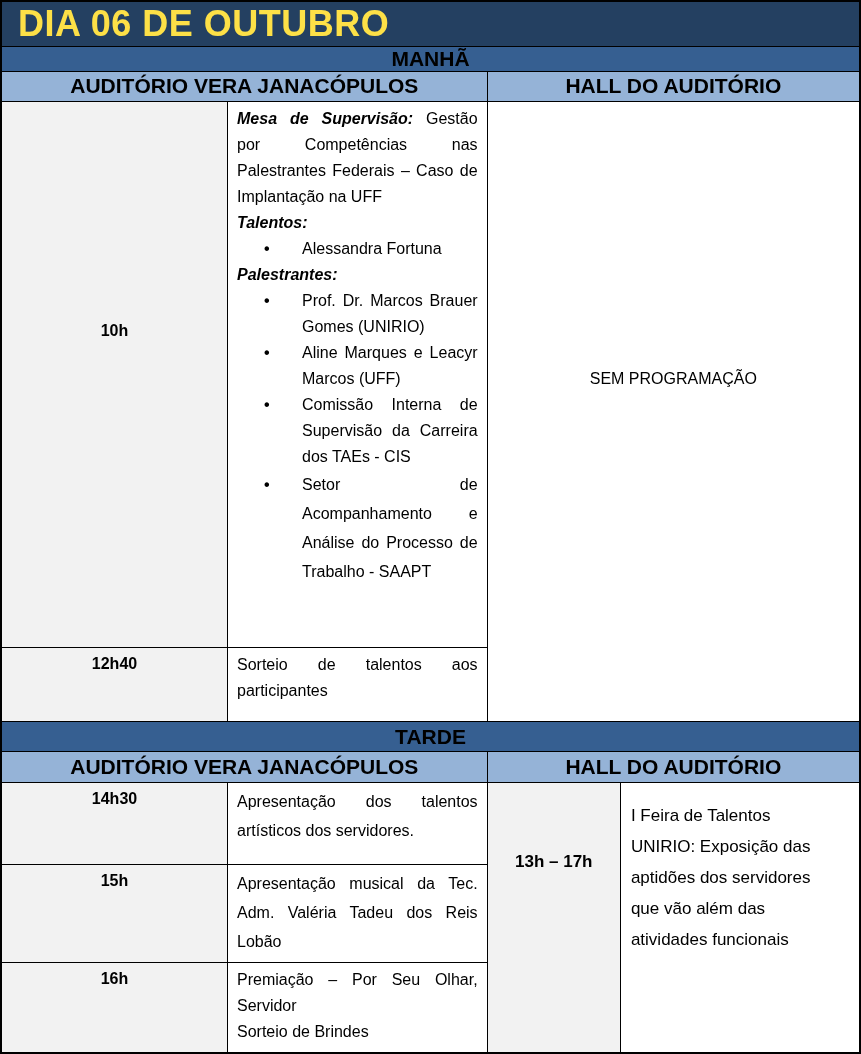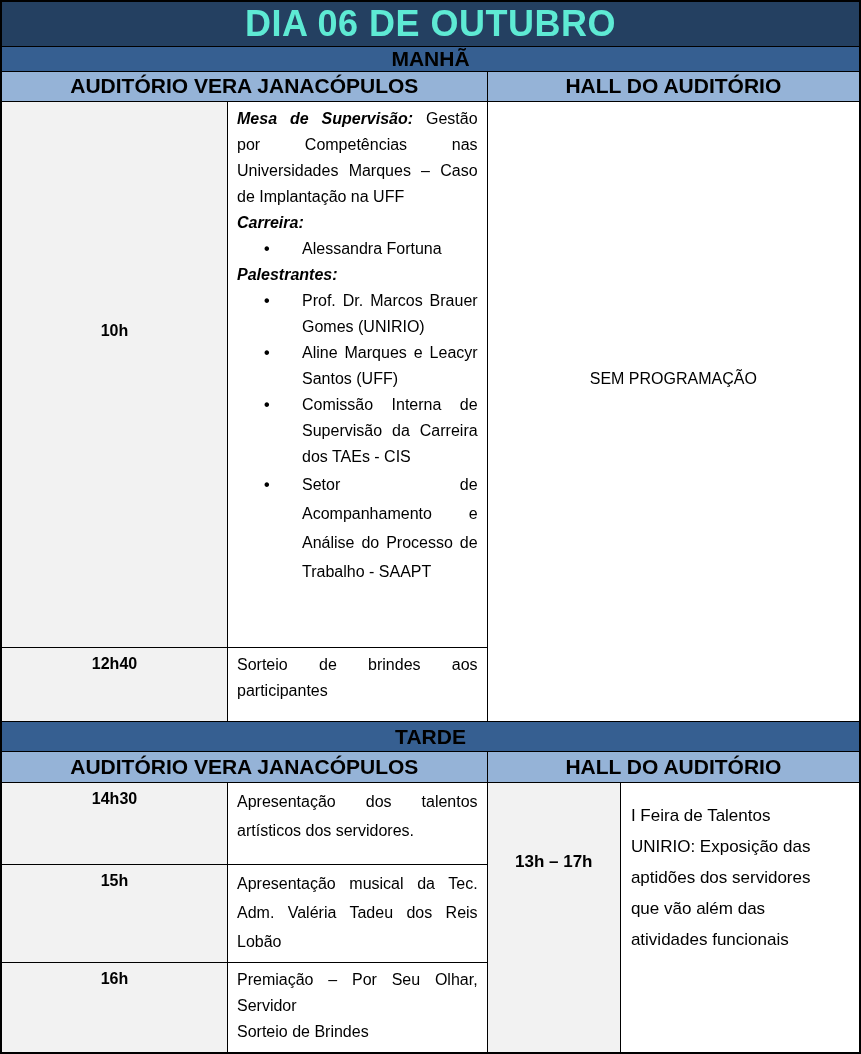--- a/index.html
+++ b/index.html
@@ -16,26 +16,26 @@
     table-layout: fixed;
     border: 2px solid #000000;
   }
   td, th {
     border: 1px solid #000000;
     overflow: hidden;
   }
   
   .title-row td {
     background: #244061;
-    color: #5eead4;
-    text-align: center;
+    color: #fde047;
     vertical-align: middle;
     font-size: 36px;
     font-weight: bold;
     letter-spacing: 0.5px;
+    padding-left: 16px;
   }
   .band-row td {
     background: #365F91;
     color: #000000;
     text-align: center;
     vertical-align: middle;
     font-size: 21px;
     font-weight: bold;
   }
   .colhead-row th {
@@ -124,35 +124,35 @@
   </tr>
 
   <tr class="colhead-row" style="height:30px">
     <th colspan="2">AUDITÓRIO VERA JANACÓPULOS</th>
     <th colspan="2">HALL DO AUDITÓRIO</th>
   </tr>
 
   <tr style="height:543px">
     <td class="time-cell time-mid">10h</td>
     <td class="content-cell">
-      <div class="justify"><span class="bi">Mesa de Supervisão:</span> <span>Gestão por Competências nas Universidades Marques – Caso de Implantação na UFF</span></div>
-      <div class="bi">Carreira:</div>
+      <div class="justify"><span class="bi">Mesa de Supervisão:</span> <span>Gestão por Competências nas Palestrantes Federais – Caso de Implantação na UFF</span></div>
+      <div class="bi">Talentos:</div>
       <div class="bullet"><span class="dot">•</span><span>Alessandra Fortuna</span></div>
       <div class="bi">Palestrantes:</div>
       <div class="bullet"><span class="dot">•</span><span>Prof. Dr. Marcos Brauer Gomes (UNIRIO)</span></div>
-      <div class="bullet"><span class="dot">•</span><span>Aline Marques e Leacyr Santos (UFF)</span></div>
+      <div class="bullet"><span class="dot">•</span><span>Aline Marques e Leacyr Marcos (UFF)</span></div>
       <div class="bullet"><span class="dot">•</span><span>Comissão Interna de Supervisão da Carreira dos TAEs - CIS</span></div>
       <div class="bullet spaced"><span class="dot">•</span><span>Setor de Acompanhamento e Análise do Processo de Trabalho - SAAPT</span></div>
     </td>
     <td class="hall-empty-cell" colspan="2" rowspan="2">SEM PROGRAMAÇÃO</td>
   </tr>
 
   <tr style="height:74px">
     <td class="time-cell">12h40</td>
-    <td class="content-cell justify">Sorteio de brindes aos participantes</td>
+    <td class="content-cell justify">Sorteio de talentos aos participantes</td>
   </tr>
 
   <tr class="band-row" style="height:30px">
     <td colspan="4">TARDE</td>
   </tr>
 
   <tr class="colhead-row" style="height:30px">
     <th colspan="2">AUDITÓRIO VERA JANACÓPULOS</th>
     <th colspan="2">HALL DO AUDITÓRIO</th>
   </tr>

